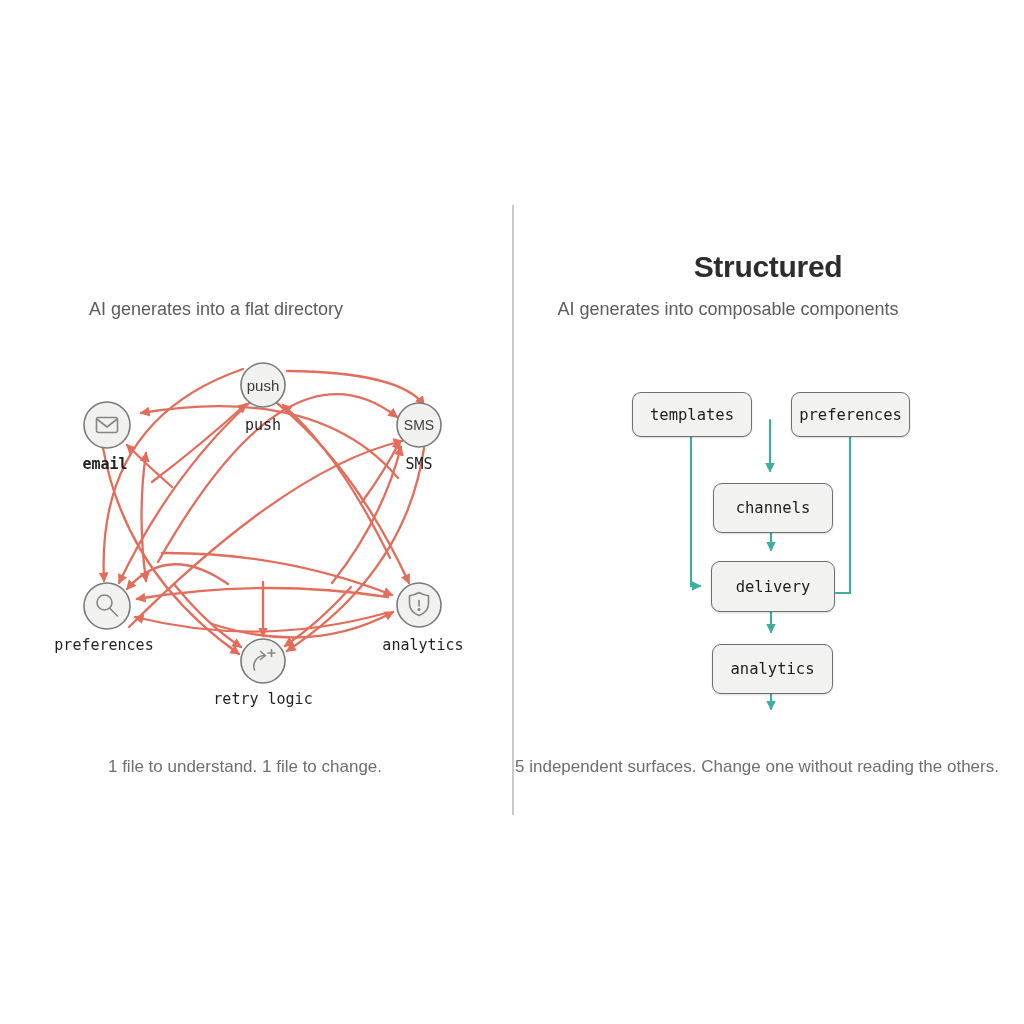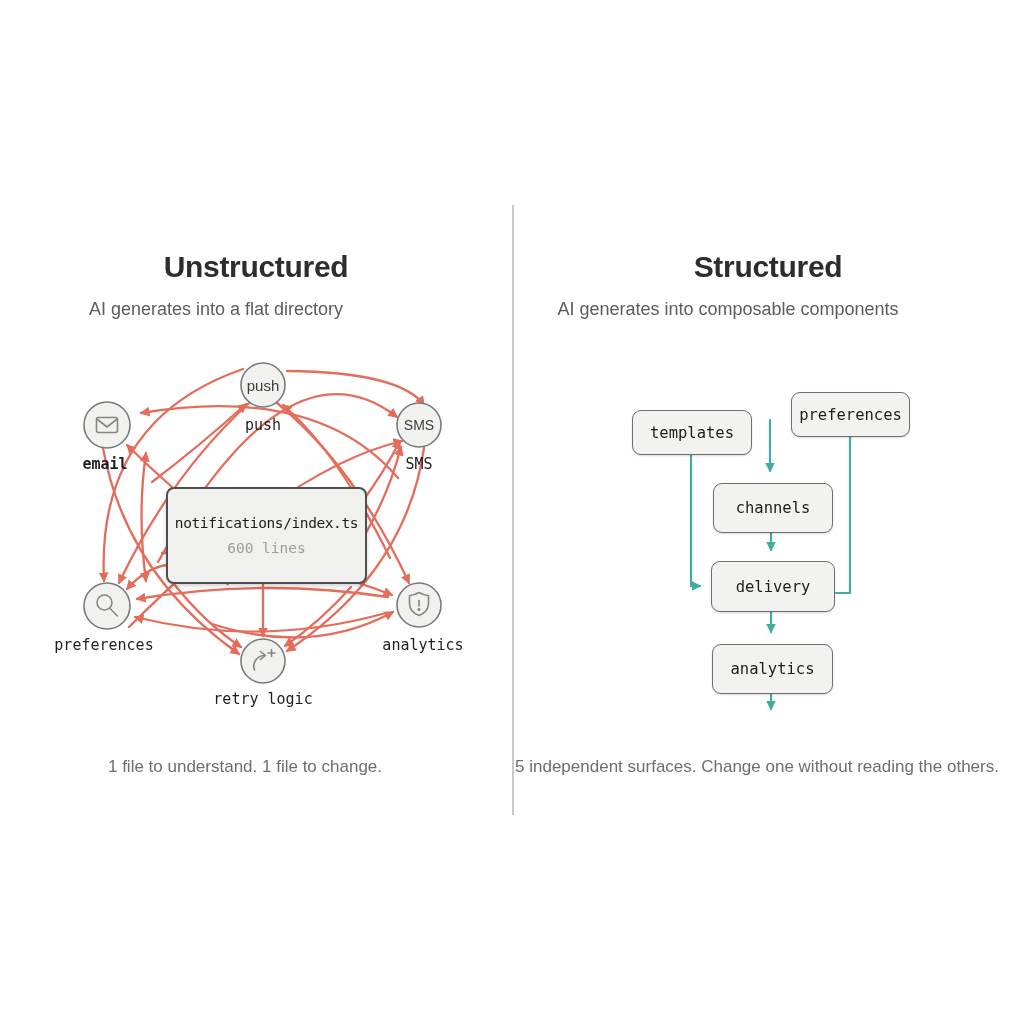--- a/index.html
+++ b/index.html
@@ -23,21 +23,21 @@
   .center-box .meta{font-family:"DejaVu Sans Mono",monospace;font-size:14.5px;color:#9e9e9e;}
 
   .node-label{position:absolute;transform:translateX(-50%);white-space:nowrap;
               font-family:"DejaVu Sans Mono",monospace;font-size:15px;color:#1f1f1f;}
   .circle-text{position:absolute;transform:translate(-50%,-50%);font-size:15px;color:#3c3c3c;}
 
   .flow-box{position:absolute;display:flex;align-items:center;justify-content:center;
             background:#f2f2f0;border:1.5px solid #6f6f6f;border-radius:9px;
             box-shadow:0 1px 2px rgba(0,0,0,0.15);
             font-family:"DejaVu Sans Mono",monospace;font-size:15.5px;color:#1d1d1d;}
-  .fb-templates{left:632px;top:392px;width:118px;height:43px;margin-top:18px;}
+  .fb-templates{left:632px;top:392px;width:118px;height:43px;}
   .fb-preferences{left:791px;top:392px;width:117px;height:43px;}
   .fb-channels{left:713px;top:483px;width:118px;height:48px;}
   .fb-delivery{left:711px;top:561px;width:122px;height:49px;}
   .fb-tracking{left:712px;top:644px;width:119px;height:48px;}
 </style>
 </head>
 <body>
 
 <div class="canvas">
 
@@ -112,28 +112,23 @@
       <path d="M771 531 L771 550" marker-end="url(#ah-teal)"></path>
       <path d="M771 610 L771 632" marker-end="url(#ah-teal)"></path>
       <path d="M771 692 L771 709" marker-end="url(#ah-teal)"></path>
       <path d="M691 435 L691 586 L700 586" marker-end="url(#ah-teal)"></path>
       <path d="M850 435 L850 593 L836 593"></path>
     </g>
   </svg>
 
   <div class="divider"></div>
 
-  <div class="panel-title lp t-title">Unstructured</div>
   <div class="panel-subtitle lp t-sub">AI generates into a flat directory</div>
   <div class="panel-caption lp t-cap">1 file to understand. 1 file to change.</div>
 
-  <div class="center-box">
-    <div class="fname">notifications/index.ts</div>
-    <div class="meta">600 lines</div>
-  </div>
 
   <div class="circle-text" style="left:263px;top:385px;">push</div>
   <div class="circle-text" style="left:419px;top:425px;font-size:14px;">SMS</div>
 
   <div class="node-label" style="left:263px;top:416px;">push</div>
   <div class="node-label" style="left:105px;top:455px;font-weight:bold;">email</div>
   <div class="node-label" style="left:419px;top:455px;">SMS</div>
   <div class="node-label" style="left:104px;top:636px;">preferences</div>
   <div class="node-label" style="left:423px;top:636px;">analytics</div>
   <div class="node-label" style="left:263px;top:690px;text-align:right;">retry logic</div>

